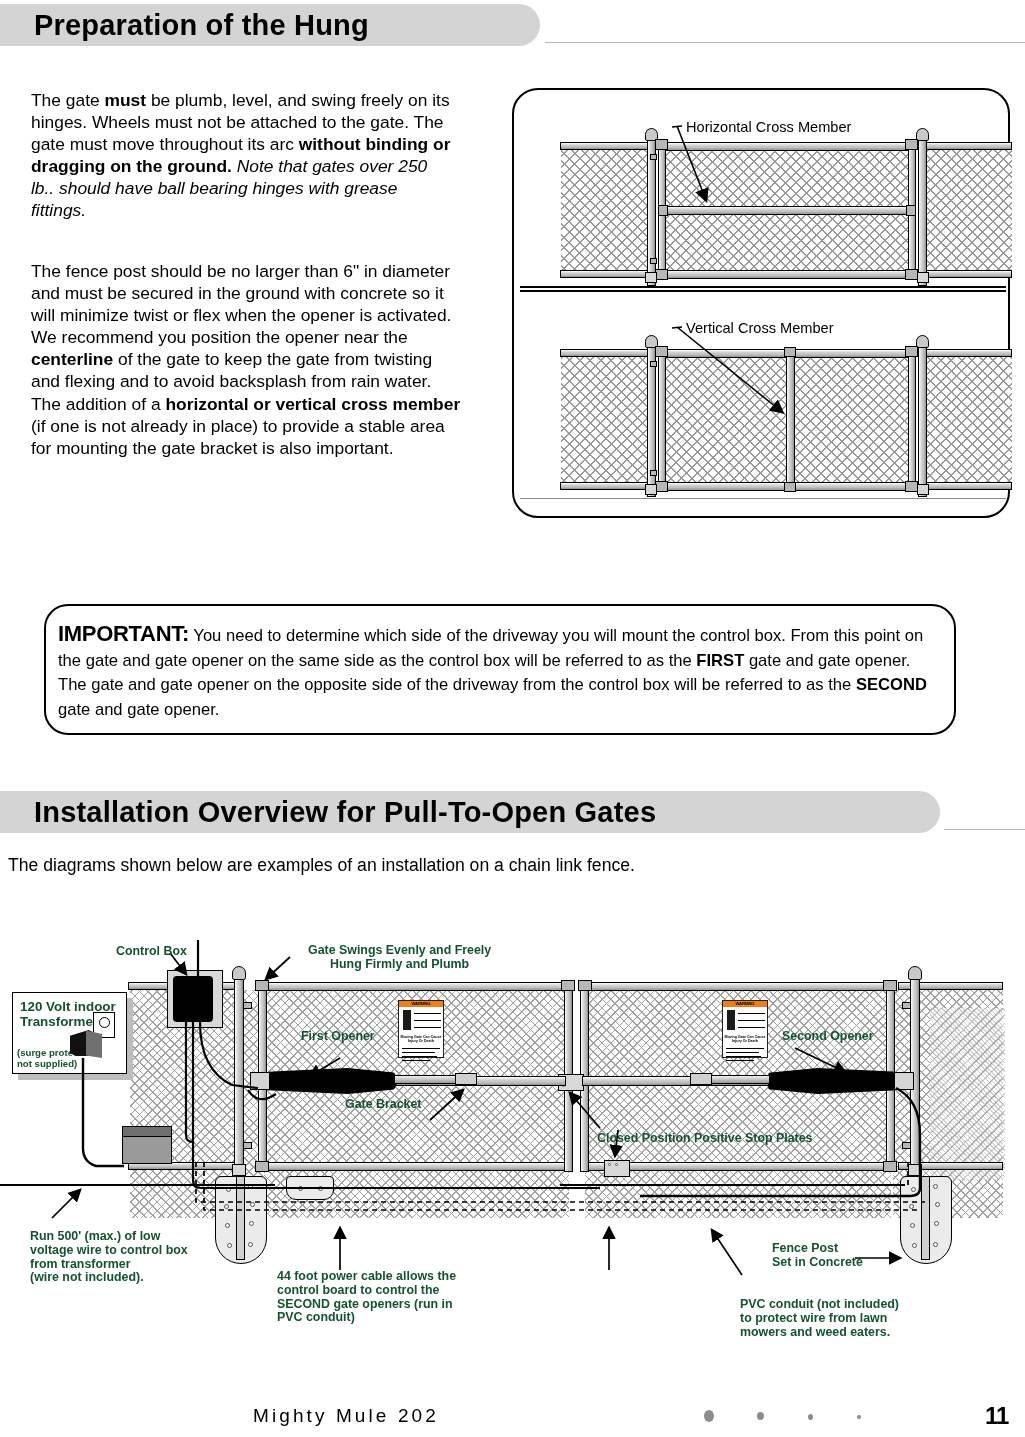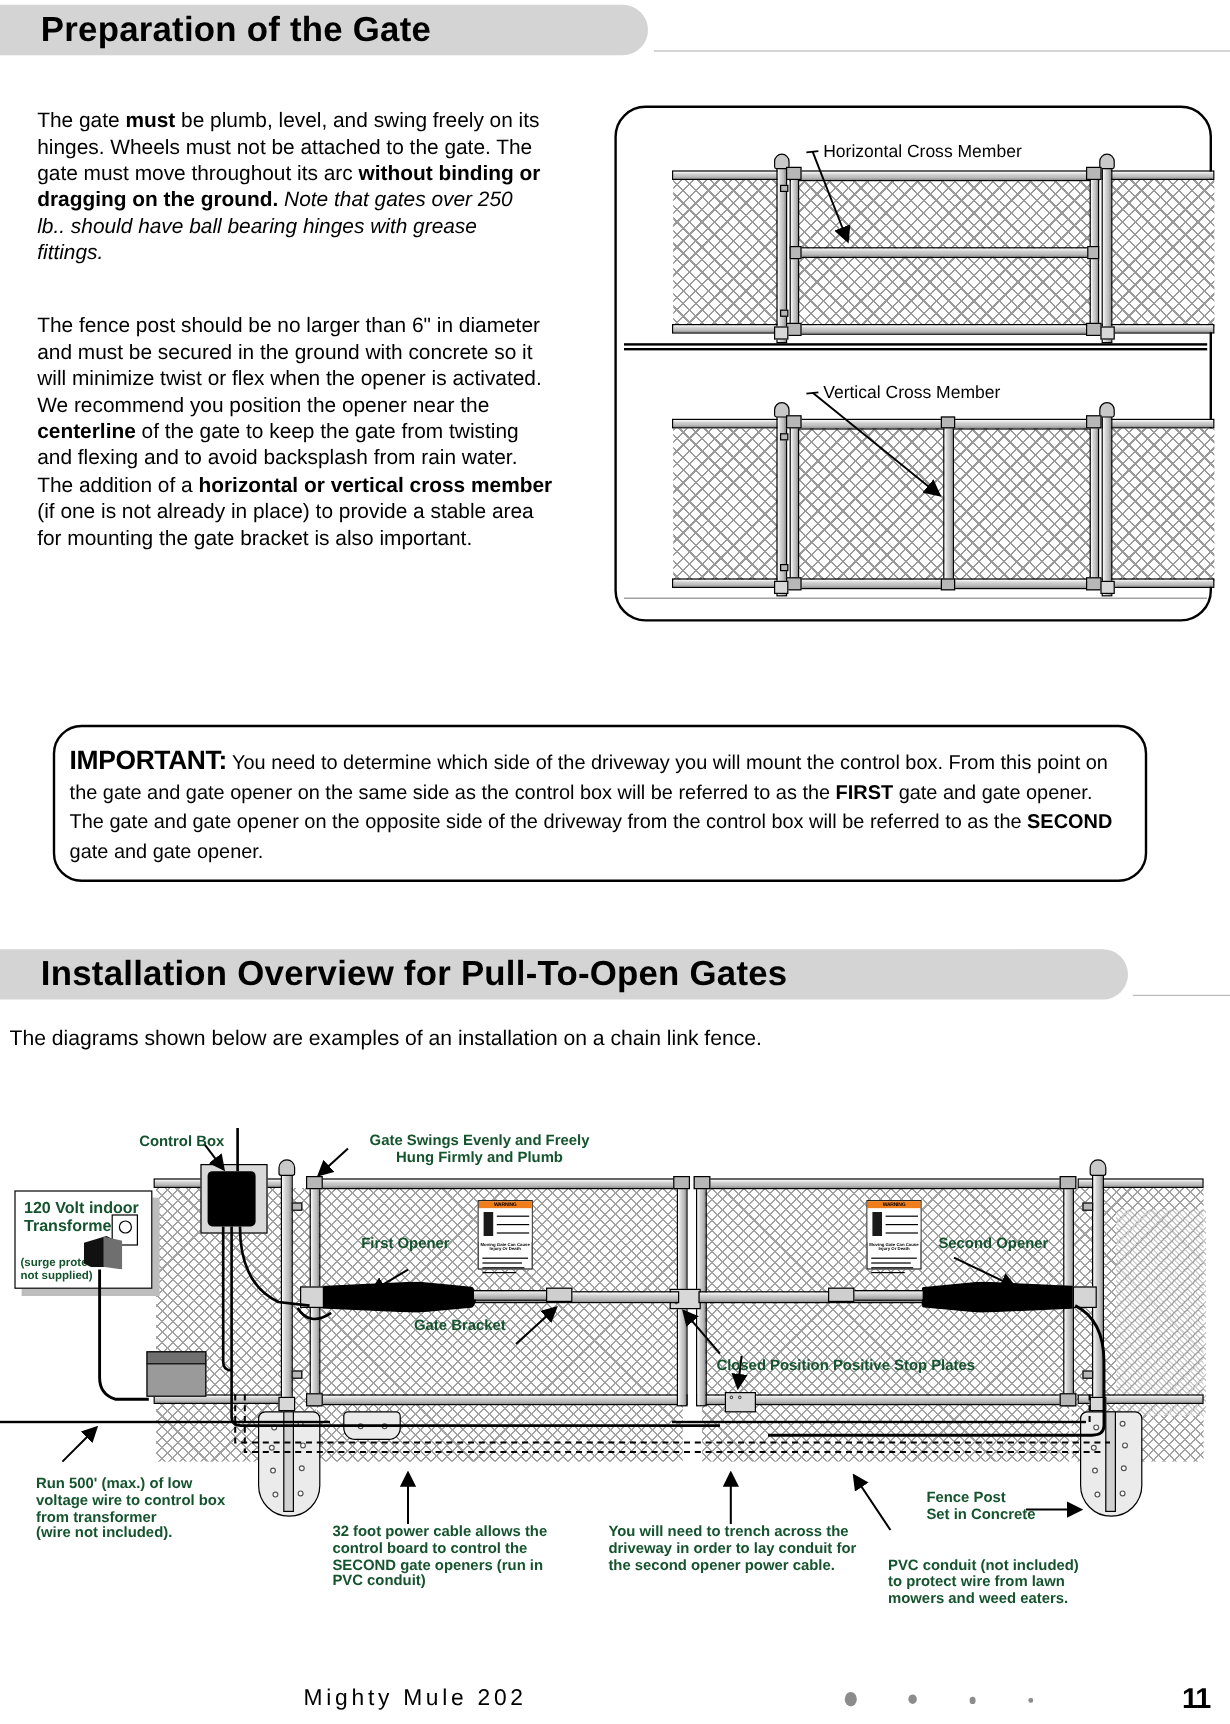--- a/index.html
+++ b/index.html
@@ -140,21 +140,21 @@
   .f-dot { position:absolute; background:#8c8c8c; border-radius:50%; }
   .f-page {
     position:absolute; font-size:24px; font-weight:bold; letter-spacing:-1px;
   }
 </style>
 </head>
 <body>
 
 <div class="sec-head" style="top:4px; width:1025px;">
   <div class="sec-pill" style="width:540px;">
-    <span>Preparation of the Gate</span>
+    <span>Preparation of the Hung</span>
   </div>
   <div class="sec-rule" style="top:38px; left:545px; width:480px;"></div>
 </div>
 
 <div class="para" style="left:31px; top:89px; width:424px;">
   <span>The gate </span><b>must</b><span> be plumb, level, and swing freely on its hinges. Wheels must not be attached to the gate. The gate must move throughout its arc </span><b>without binding or dragging on the ground.</b><i> Note that gates over 250 lb.. should have ball bearing hinges with grease fittings.</i>
 </div>
 
 <div class="para" style="left:31px; top:260px; width:432px;">
   <span>The fence post should be no larger than 6" in diameter and must be secured in the ground with concrete so it will minimize twist or flex when the opener is activated.  We recommend you position the opener near the </span><b>centerline</b><span> of the gate to keep the gate from twisting and flexing and to avoid backsplash from rain water. The addition of a </span><b>horizontal or vertical cross member</b><span> (if one is not already in place) to provide a stable area for mounting the gate bracket is also important.</span>
@@ -486,27 +486,24 @@
   <div class="ilabel c" style="left:297px; top:14px;margin-left:11px;">Gate Swings Evenly and Freely
 Hung Firmly and Plumb</div>
   <div class="ilabel" style="left:301px; top:100px;">First Opener</div>
   <div class="ilabel" style="left:782px; top:100px;">Second Opener</div>
   <div class="ilabel" style="left:345px; top:168px;">Gate Bracket</div>
   <div class="ilabel" style="left:597px; top:202px;">Closed Position Positive Stop Plates</div>
   <div class="ilabel" style="left:30px; top:300px;">Run 500' (max.) of low
 voltage wire to control box
 from transformer
 (wire not included).</div>
-  <div class="ilabel" style="left:277px; top:340px;">32 foot power cable allows the
+  <div class="ilabel" style="left:277px; top:340px;">44 foot power cable allows the
 control board to control the
 SECOND gate openers (run in
 PVC conduit)</div>
-  <div class="ilabel" style="left:507px; top:340px;">You will need to trench across the
-driveway in order to lay conduit for
-the second opener power cable.</div>
   <div class="ilabel" style="left:772px; top:312px;">Fence Post
 Set in Concrete</div>
   <div class="ilabel" style="left:740px; top:368px;">PVC conduit (not included)
 to protect wire from lawn
 mowers and weed eaters.</div>
 </div>
 
 <div id="footer">
   <div class="f-title" style="left:253px; top:15px;">Mighty Mule 202</div>
   <div class="f-dot" style="left:704px; top:20px; width:10px; height:12px;"></div>

